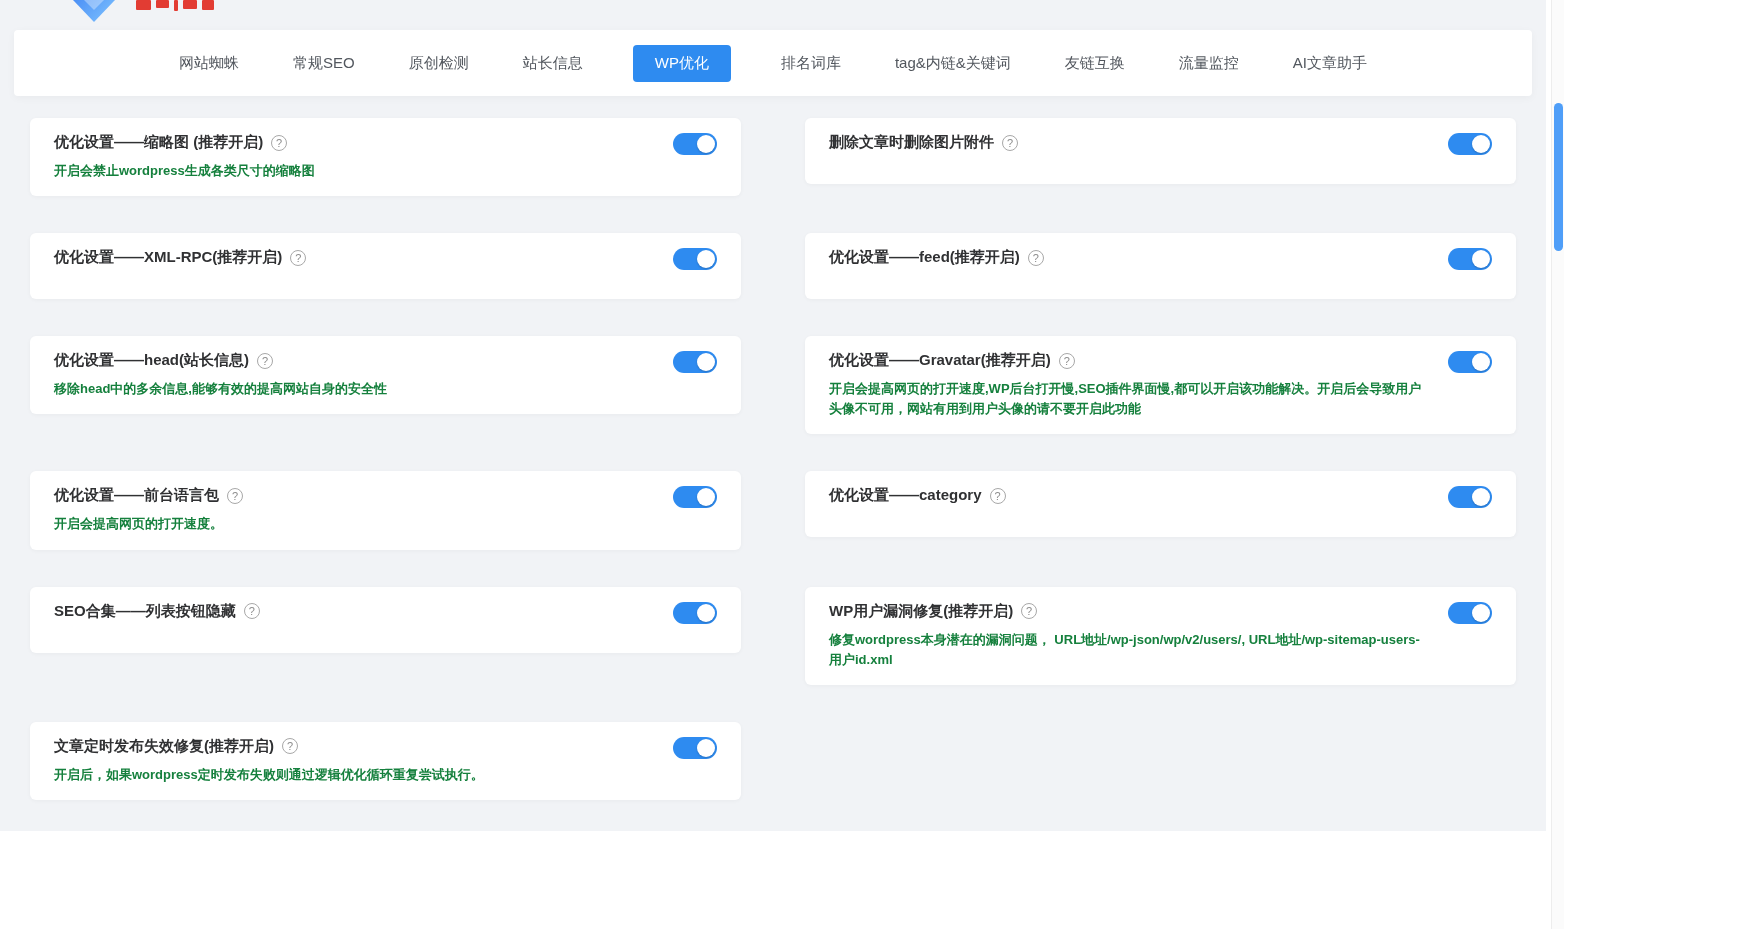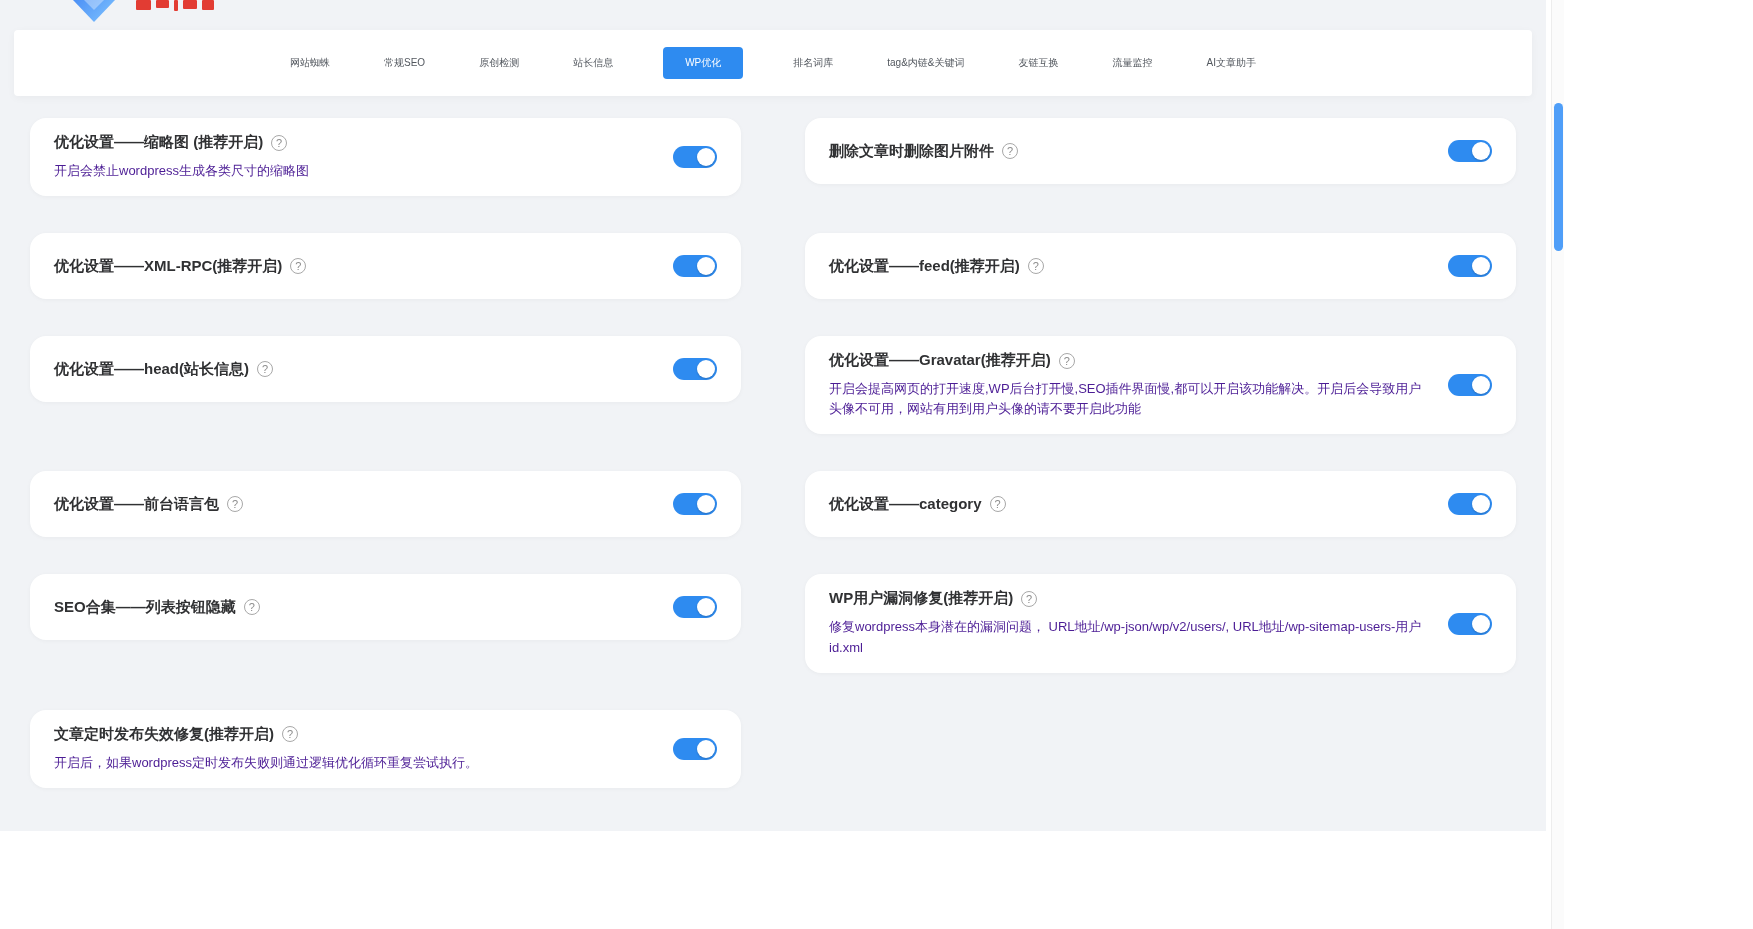--- a/index.html
+++ b/index.html
@@ -28,49 +28,49 @@
   .logo-frags{margin-top:24px;display:flex;gap:5px;align-items:flex-start;}
   .logo-frags .frag{background:var(--logo-red);border-radius:1px;}
 
   
   .nav-card{
     background:#fff;border-radius:4px;height:66px;
     display:flex;align-items:center;justify-content:center;gap:46px;
     box-shadow:0 2px 8px rgba(0,0,0,.04);
   }
   .tab{
-    font-size:10px;color:#52575e;padding:9px 4px;border-radius:4px;
+    font-size:15px;color:#52575e;padding:9px 4px;border-radius:4px;
     cursor:pointer;white-space:nowrap;user-select:none;
   }
   .tab.active{
     background:var(--accent);color:#fff;padding:9px 22px;font-weight:normal;
   }
 
   
   .settings-grid{
     display:grid;grid-template-columns:1fr 1fr;
     column-gap:64px;row-gap:37px;
     padding:22px 16px 0;align-items:start;
   }
   .card{
-    background:#fff;border-radius:16px;padding:15px 24px;
-    display:flex;align-items:center;gap:24px;
+    background:#fff;border-radius:6px;padding:15px 24px;
+    display:flex;gap:24px;
     box-shadow:0 1px 4px rgba(0,0,0,.04);
     min-height:66px;
   }
   .card-text{flex:1;min-width:0;}
   .card-title-row{display:flex;align-items:center;gap:8px;}
   .card-title{font-size:15px;color:#303133;font-weight:bold;}
   .help-icon{
     width:16px;height:16px;flex:0 0 16px;border:1px solid #a8a8a8;border-radius:50%;
     color:#8c8c8c;font-size:11px;line-height:14px;text-align:center;
     display:inline-flex;align-items:center;justify-content:center;
     cursor:pointer;font-weight:normal;
   }
-  .card-desc{font-size:13px;color:#4c1d95;margin-top:9px;line-height:1.55;}
+  .card-desc{font-size:13px;color:#15803d;margin-top:9px;line-height:1.55;font-weight:bold;}
   .toggle{
     width:44px;height:22px;border-radius:12px;background:var(--toggle-on);
     position:relative;flex:0 0 44px;cursor:pointer;
     transition:background .2s;
   }
   .toggle .knob{
     position:absolute;right:2px;top:2px;width:18px;height:18px;
     background:#fff;border-radius:50%;
     box-shadow:0 1px 2px rgba(0,0,0,.2);
   }
@@ -172,20 +172,21 @@
     <div class="toggle">
           <span class="knob"></span>
         </div>
   </div>
       <div class="card">
     <div class="card-text">
       <div class="card-title-row">
         <span class="card-title">优化设置——head(站长信息)</span>
         <span class="help-icon">?</span>
       </div>
+      <div class="card-desc">移除head中的多余信息,能够有效的提高网站自身的安全性</div>
     </div>
     <div class="toggle">
           <span class="knob"></span>
         </div>
   </div>
       <div class="card">
     <div class="card-text">
       <div class="card-title-row">
         <span class="card-title">优化设置——Gravatar(推荐开启)</span>
         <span class="help-icon">?</span>
@@ -195,20 +196,21 @@
     <div class="toggle">
           <span class="knob"></span>
         </div>
   </div>
       <div class="card">
     <div class="card-text">
       <div class="card-title-row">
         <span class="card-title">优化设置——前台语言包</span>
         <span class="help-icon">?</span>
       </div>
+      <div class="card-desc">开启会提高网页的打开速度。</div>
     </div>
     <div class="toggle">
           <span class="knob"></span>
         </div>
   </div>
       <div class="card">
     <div class="card-text">
       <div class="card-title-row">
         <span class="card-title">优化设置——category</span>
         <span class="help-icon">?</span>

